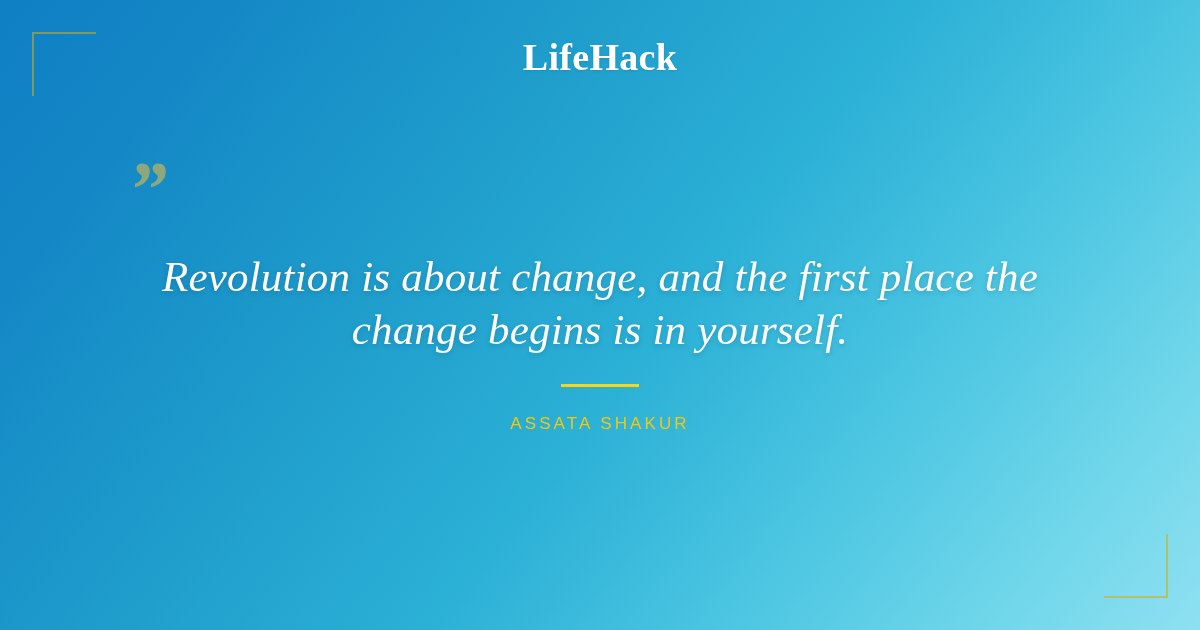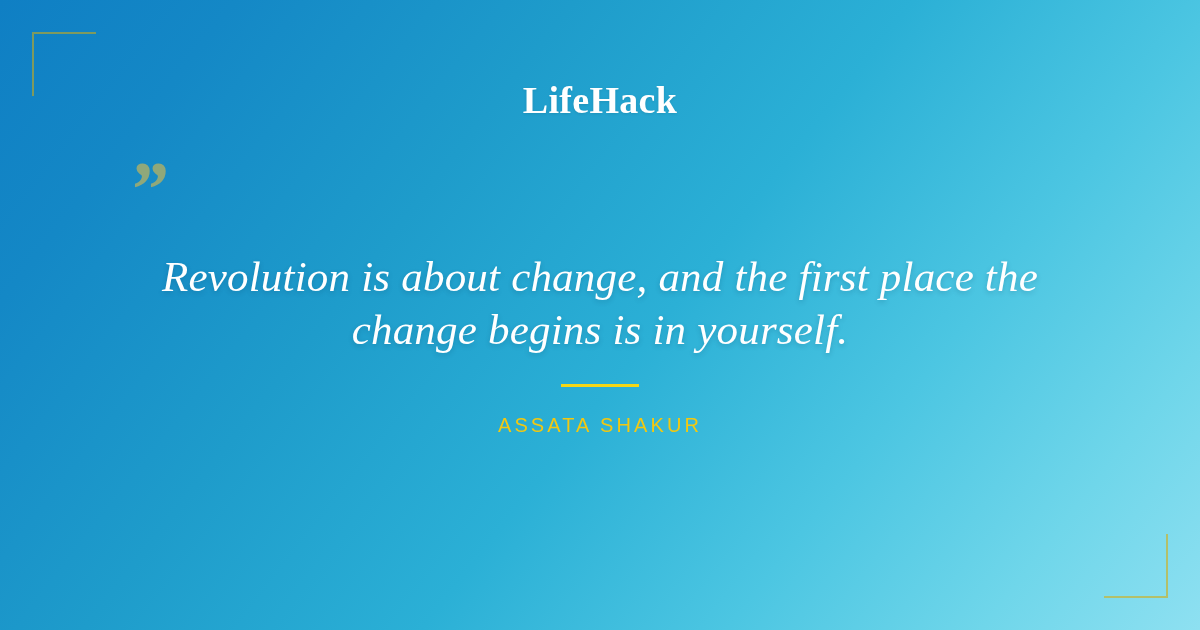--- a/index.html
+++ b/index.html
@@ -57,21 +57,20 @@
     left: 0;
     width: 1200px;
     text-align: center;
     font-family: "Liberation Serif", serif;
     font-size: 38px;
     font-weight: 700;
     letter-spacing: 0.3px;
     color: #ffffff;
     line-height: 1;
     text-shadow: 0 1px 3px rgba(0,0,0,0.10);
-    margin-top: 43px;
   }
 
   
   #quote-mark {
     position: absolute;
     top: 150px;
     left: 128px;
     font-family: "Liberation Serif", serif;
     font-style: italic;
     font-weight: 700;
@@ -111,21 +110,21 @@
   }
 
   
   #attribution-name {
     position: absolute;
     top: 415px;
     left: 0;
     width: 1200px;
     text-align: center;
     font-family: "Liberation Sans", sans-serif;
-    font-size: 20px;
+    font-size: 17px;
     font-weight: 400;
     letter-spacing: 3.1px;
     color: #f2c811;
     line-height: 1;
   }
 </style>
 </head>
 <body>
 
 <div id="quote-card">

